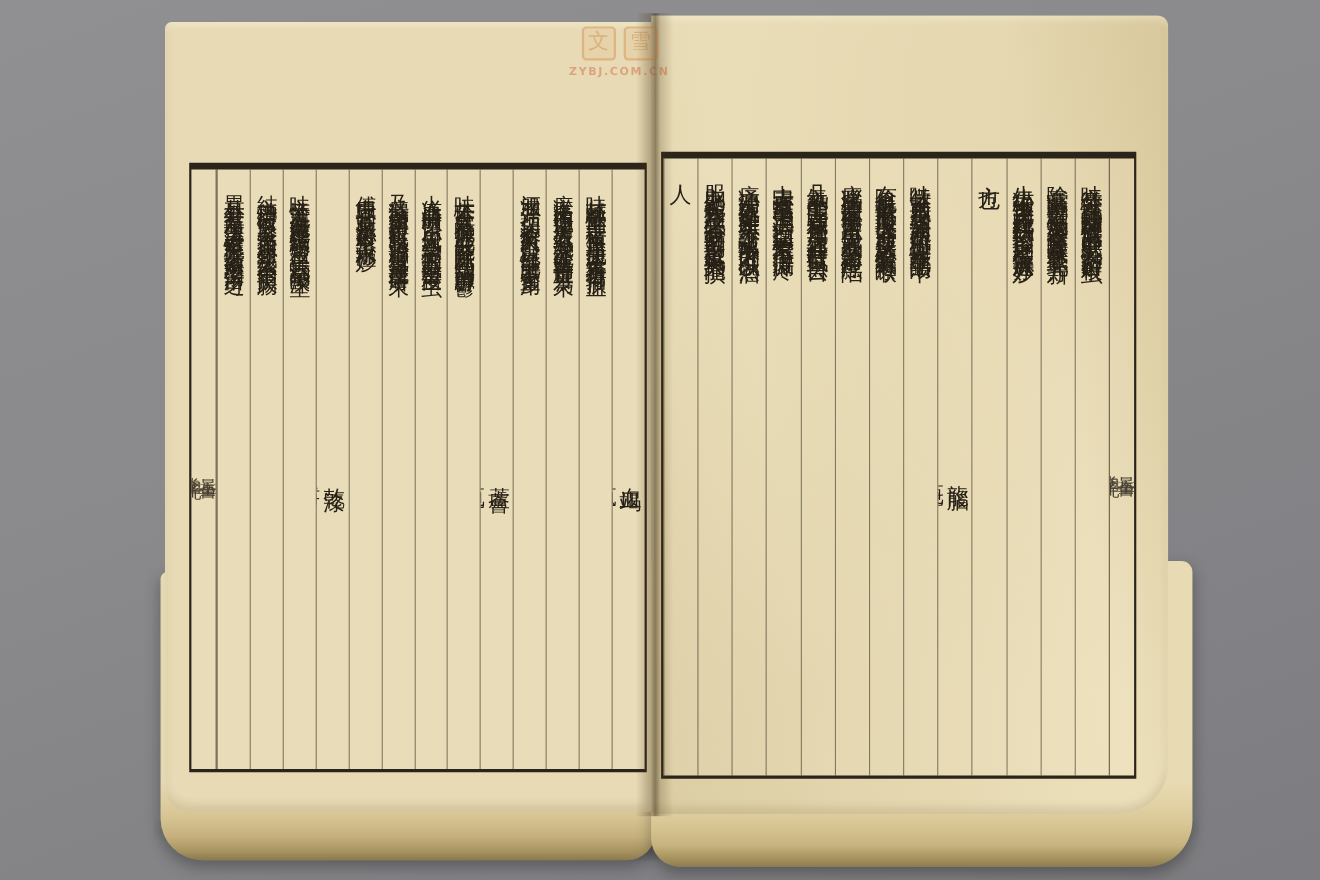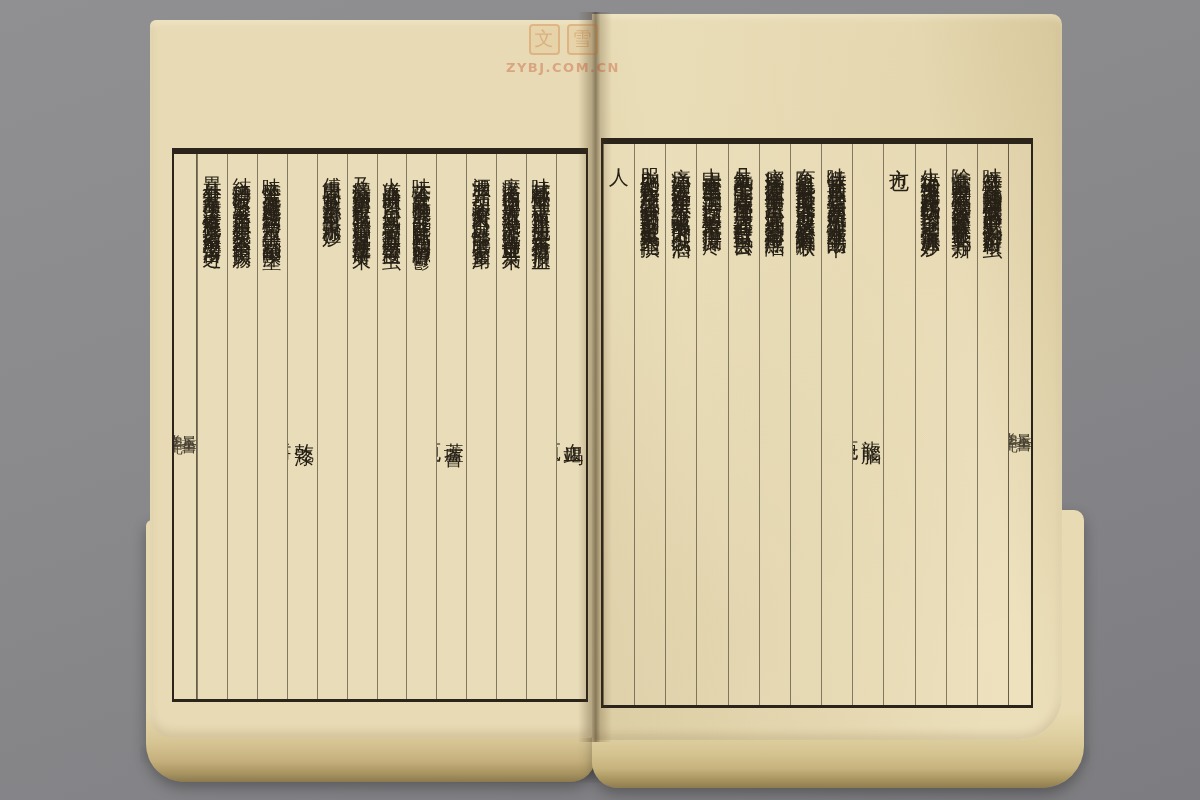--- a/index.html
+++ b/index.html
@@ -61,21 +61,21 @@
     color:#332c20;font-size:12.5px;letter-spacing:2px;line-height:14px;opacity:.88;
     transform:scaleX(1.25);}
   .fishtail{width:15px;height:13px;background:#1e1810;margin:12px 0 7px;
     clip-path:polygon(0 0,100% 0,100% 100%,50% 42%,0 100%);}
   
   .watermark{position:absolute;left:497px;top:24px;width:132px;height:58px;z-index:9;
     display:flex;flex-direction:column;align-items:center;opacity:.33;pointer-events:none;}
   .wm-seals{display:flex;gap:7px;}
   .wm-seal{width:27px;height:27px;border:2px solid #c96a1f;border-radius:4px;
     color:#c05e12;font-size:19px;line-height:25px;text-align:center;background:rgba(222,140,60,.25);}
-  .wm-text{margin-top:5px;font-size:13px;letter-spacing:1.5px;color:#c23a1a;font-weight:bold;text-align:right;}
+  .wm-text{margin-top:5px;font-size:10px;letter-spacing:1.5px;color:#c23a1a;font-weight:bold;text-align:right;}
 </style>
 </head>
 <body>
 
 <div class="scene">
 
   <div class="book-shadow"></div>
 
   <div class="stack stack-left"></div>
   <div class="stack stack-right"></div>

